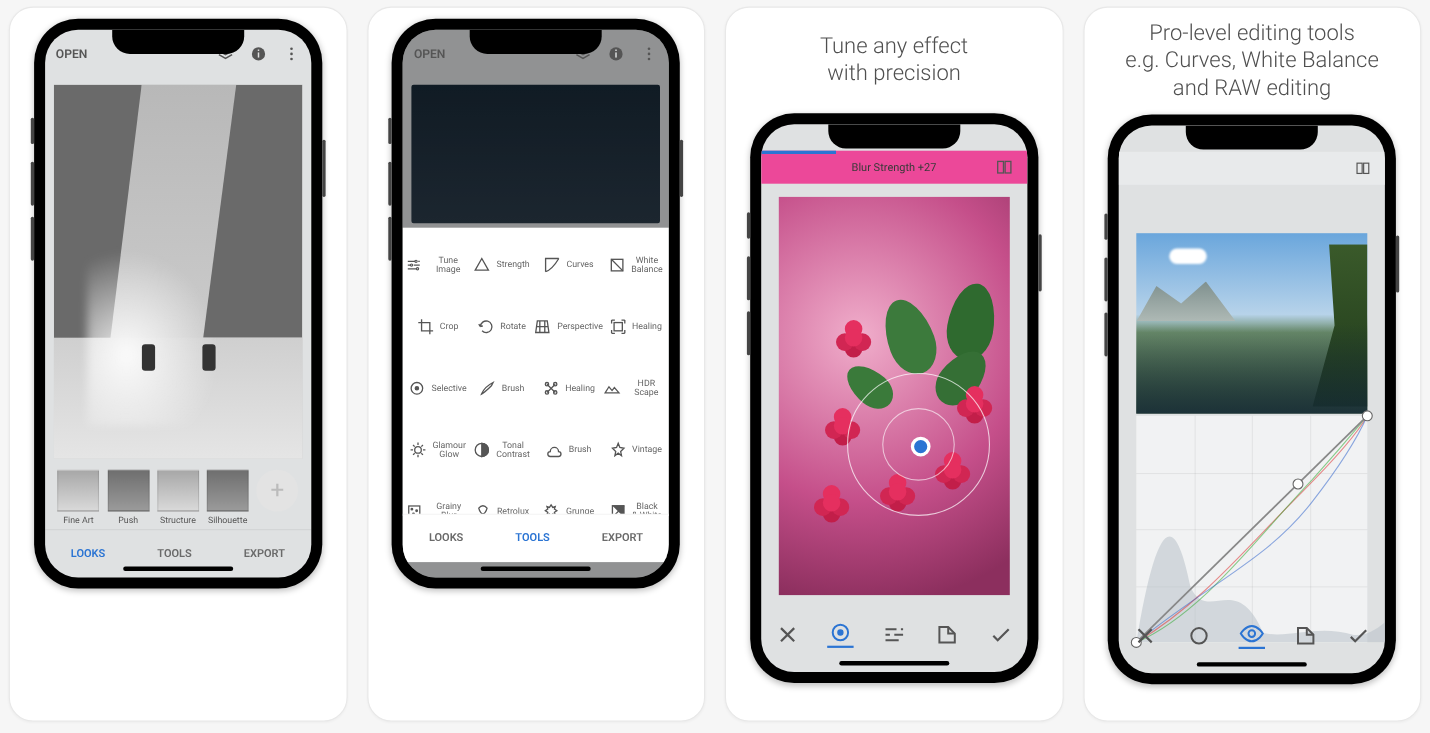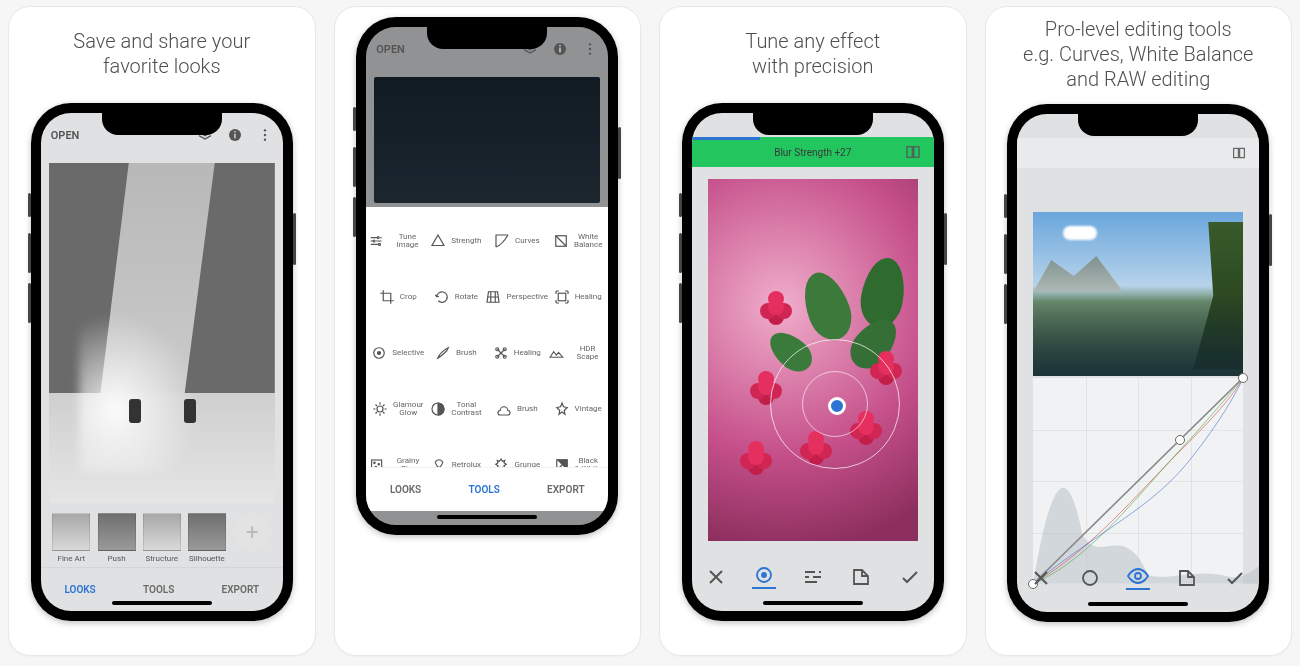--- a/index.html
+++ b/index.html
@@ -188,21 +188,21 @@
 
   
   .c3-header {
     height: 30px;
     display: flex;
     align-items: center;
     justify-content: center;
     position: relative;
     font-size: 10px;
     color: #3a3a3a;
-    background: #22c55e;
+    background: #ec4899;
   }
   .c3-progress { position: absolute; top: 0; left: 0; height: 3px; width: 28%; background: #2b74d3; }
   .c3-compare { position: absolute; right: 12px; top: 6px; width: 18px; height: 18px; }
   .c3-photo {
     margin: 12px 16px 0;
     height: 362px;
     background: radial-gradient(circle at 35% 35%, #f0aecb, #c54f8a 55%, #8c2f5e 90%);
     position: relative;
     overflow: hidden;
   }
@@ -265,22 +265,20 @@
     position:absolute;
     inset: 0;
     display: flex;
     flex-direction: column;
   }
 </style>
 </head>
 <body>
 
 <div class="card">
-  <div class="caption">Save and share your
-favorite looks</div>
   <div class="phone">
     <div class="side-btn btn-r1"></div>
       <div class="side-btn btn-l1"></div>
       <div class="side-btn btn-l2"></div>
       <div class="side-btn btn-l3"></div>
     <div class="screen">
       <div class="notch"></div>
       <div class="screen-inner">
         <div class="app-header">
           <span>OPEN</span>

